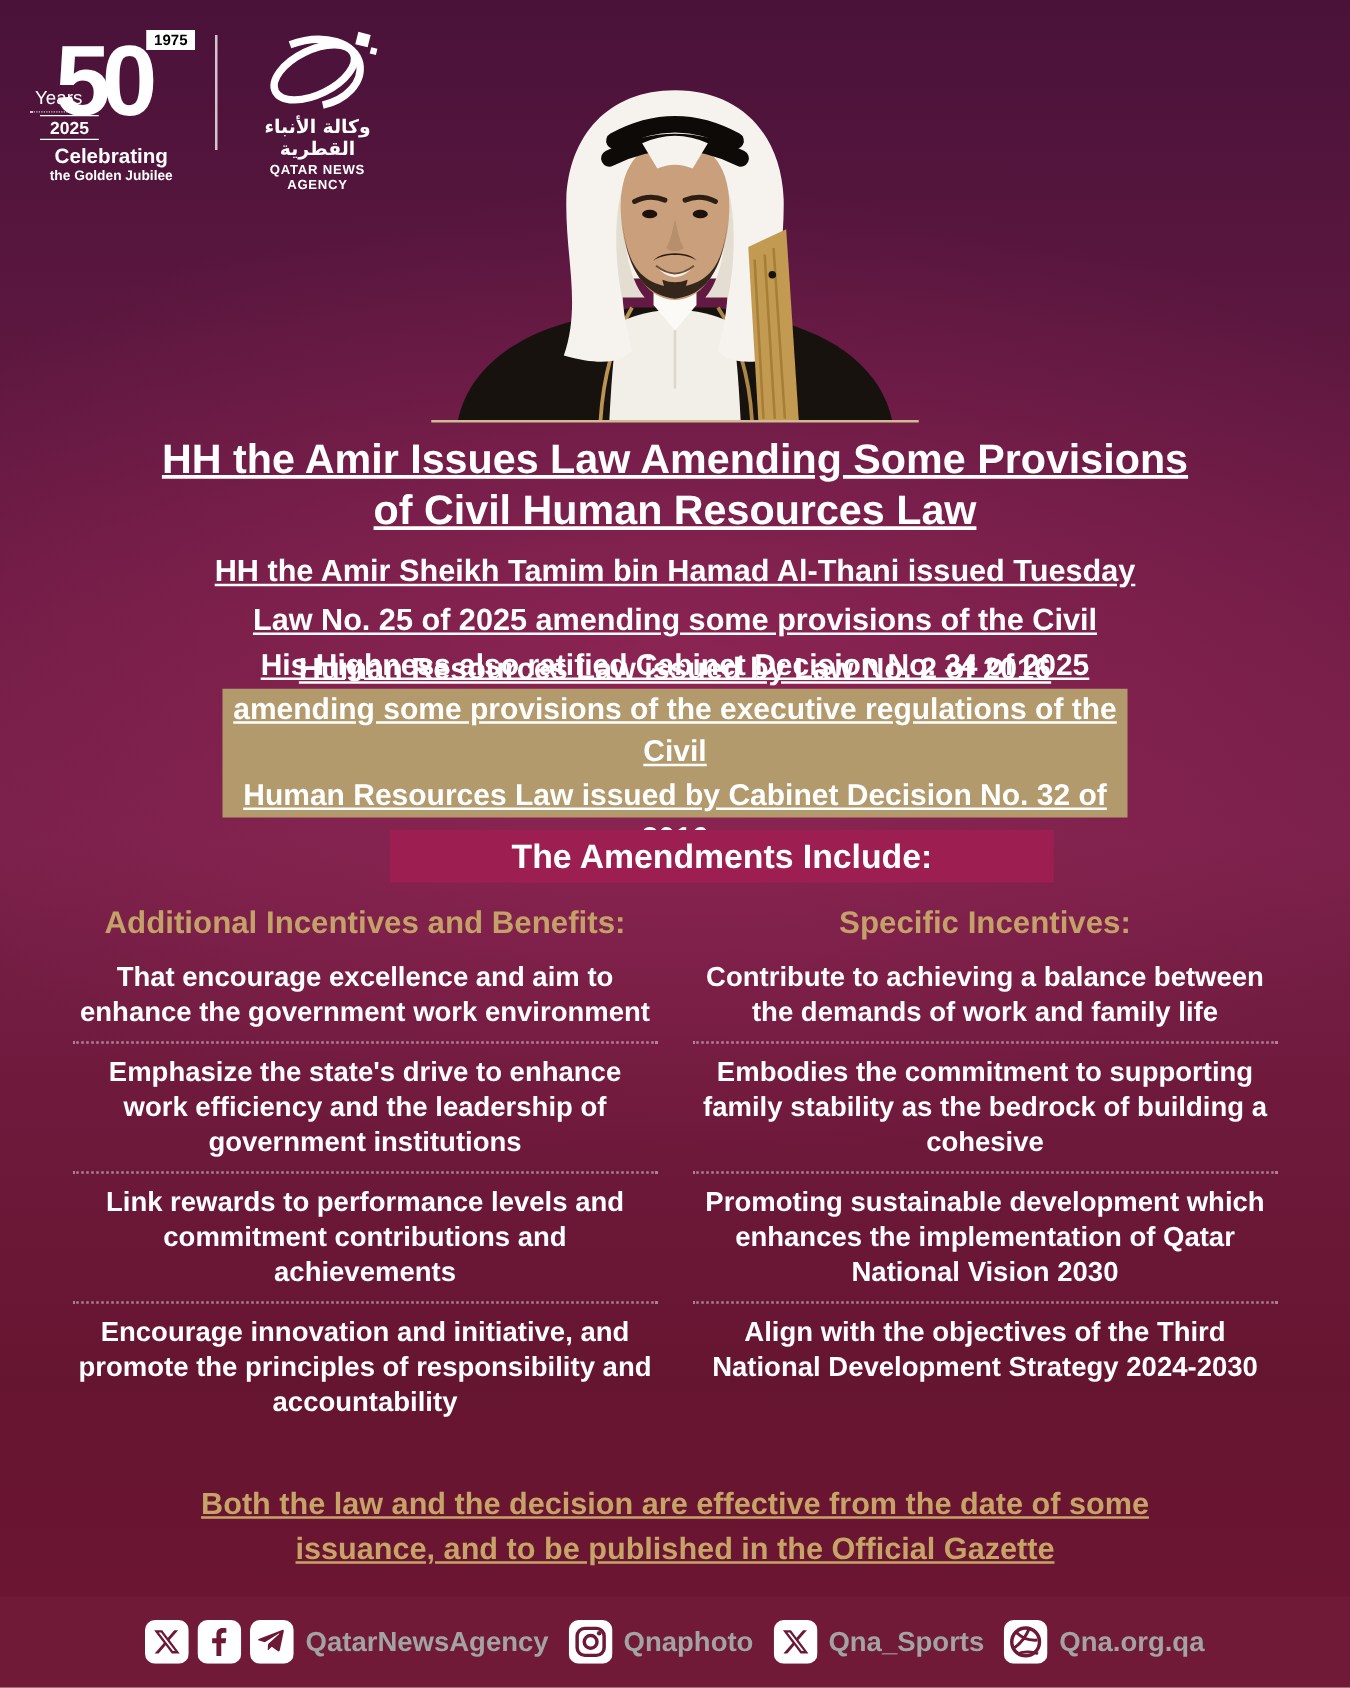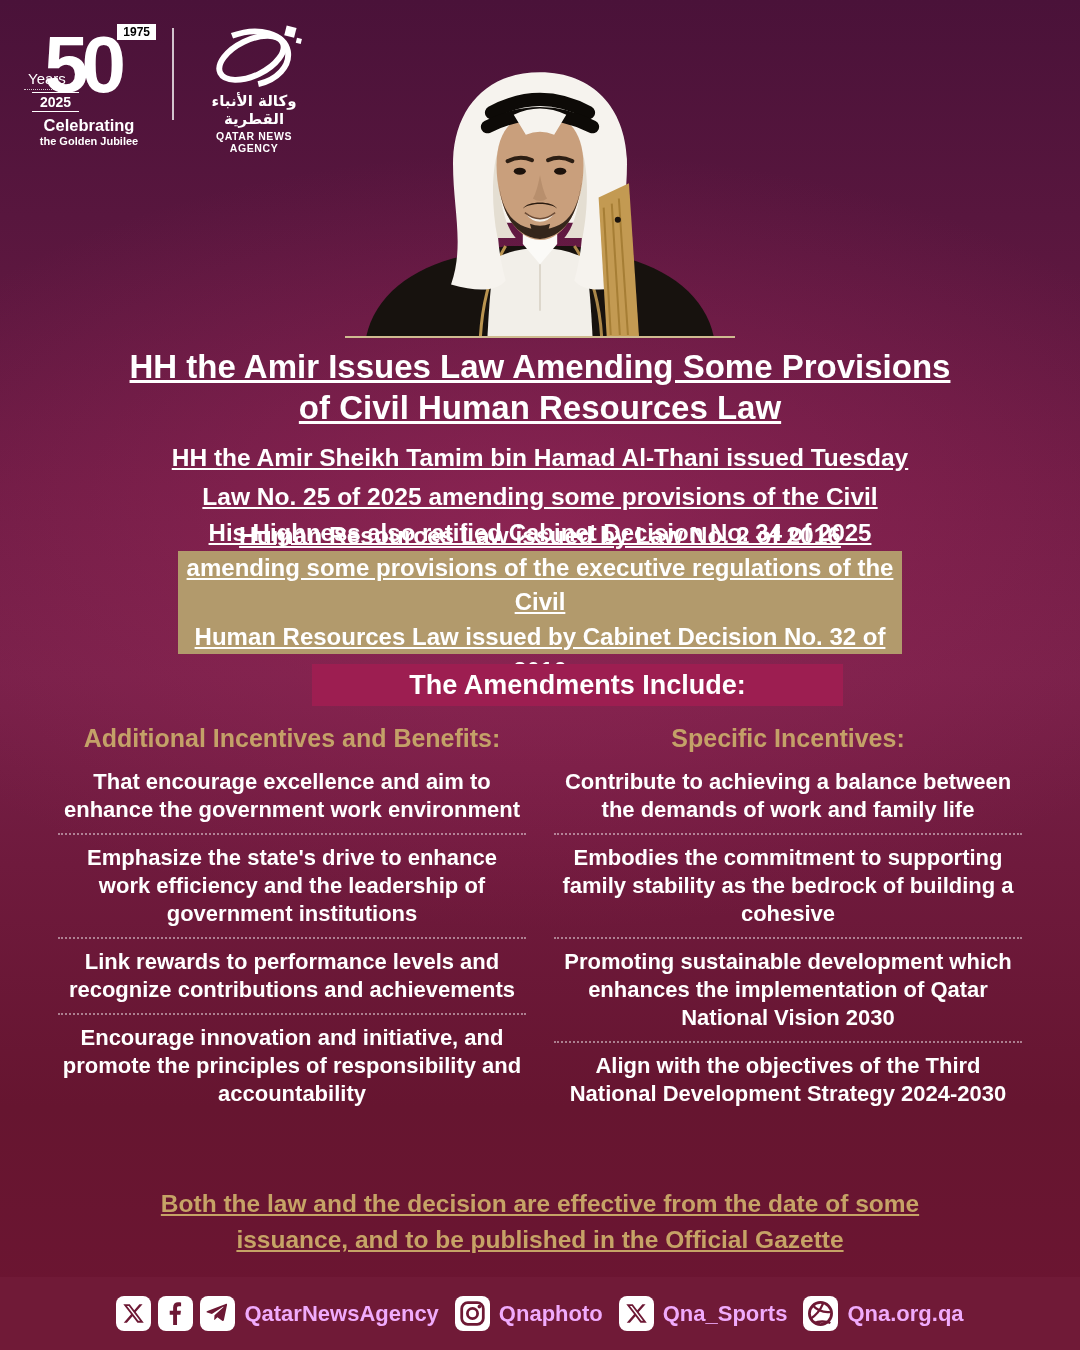--- a/index.html
+++ b/index.html
@@ -43,21 +43,21 @@
   .col h2{margin:0 0 6px;font-size:25px;font-weight:bold;color:#c4a168;}
   .item{font-size:22px;font-weight:bold;line-height:28px;padding:9px 2px;}
   .item + .item{border-top:2px dotted rgba(255,255,255,.45);}
   
   .footer-note{position:absolute;top:1186px;left:0;width:100%;text-align:center;
     font-size:24.5px;font-weight:bold;color:#c6a366;line-height:36px;margin:0;}
   .social-bar{position:absolute;left:0;bottom:0;width:100%;height:73px;background:#701a37;
     display:flex;align-items:center;justify-content:center;gap:16px;}
   .sgroup{display:flex;align-items:center;gap:9px;}
   .sgroup .icons{display:flex;gap:7px;}
-  .slabel{font-size:22px;font-weight:bold;color:#f0abfc;}
+  .slabel{font-size:22px;font-weight:bold;color:#a3a3a3;}
   .sicon{width:35px;height:35px;display:block;}
 </style>
 </head>
 <body>
 
 <div class="poster">
 
   <header class="top-logos">
     <div class="jubilee">
       <div class="j-50">50</div>
@@ -142,21 +142,21 @@
     <span class="line">Human Resources Law issued by Cabinet Decision No. 32 of 2016</span>
   </div>
 
   <div class="amendments-banner">The Amendments Include:</div>
 
   <section class="columns">
     <div class="col">
       <h2>Additional Incentives and Benefits:</h2>
       <div class="item">That encourage excellence and aim to enhance the government work environment</div>
       <div class="item">Emphasize the state's drive to enhance work efficiency and the leadership of government institutions</div>
-      <div class="item">Link rewards to performance levels and recognize contributions and achievements</div>
+      <div class="item">Link rewards to performance levels and commitment contributions and achievements</div>
       <div class="item">Encourage innovation and initiative, and promote the principles of responsibility and accountability</div>
     </div>
     <div class="col">
       <h2>Specific Incentives:</h2>
       <div class="item">Contribute to achieving a balance between the demands of work and family life</div>
       <div class="item">Embodies the commitment to supporting family stability as the bedrock of building a cohesive</div>
       <div class="item">Promoting sustainable development which enhances the implementation of Qatar National Vision 2030</div>
       <div class="item">Align with the objectives of the Third National Development Strategy 2024-2030</div>
     </div>
   </section>

